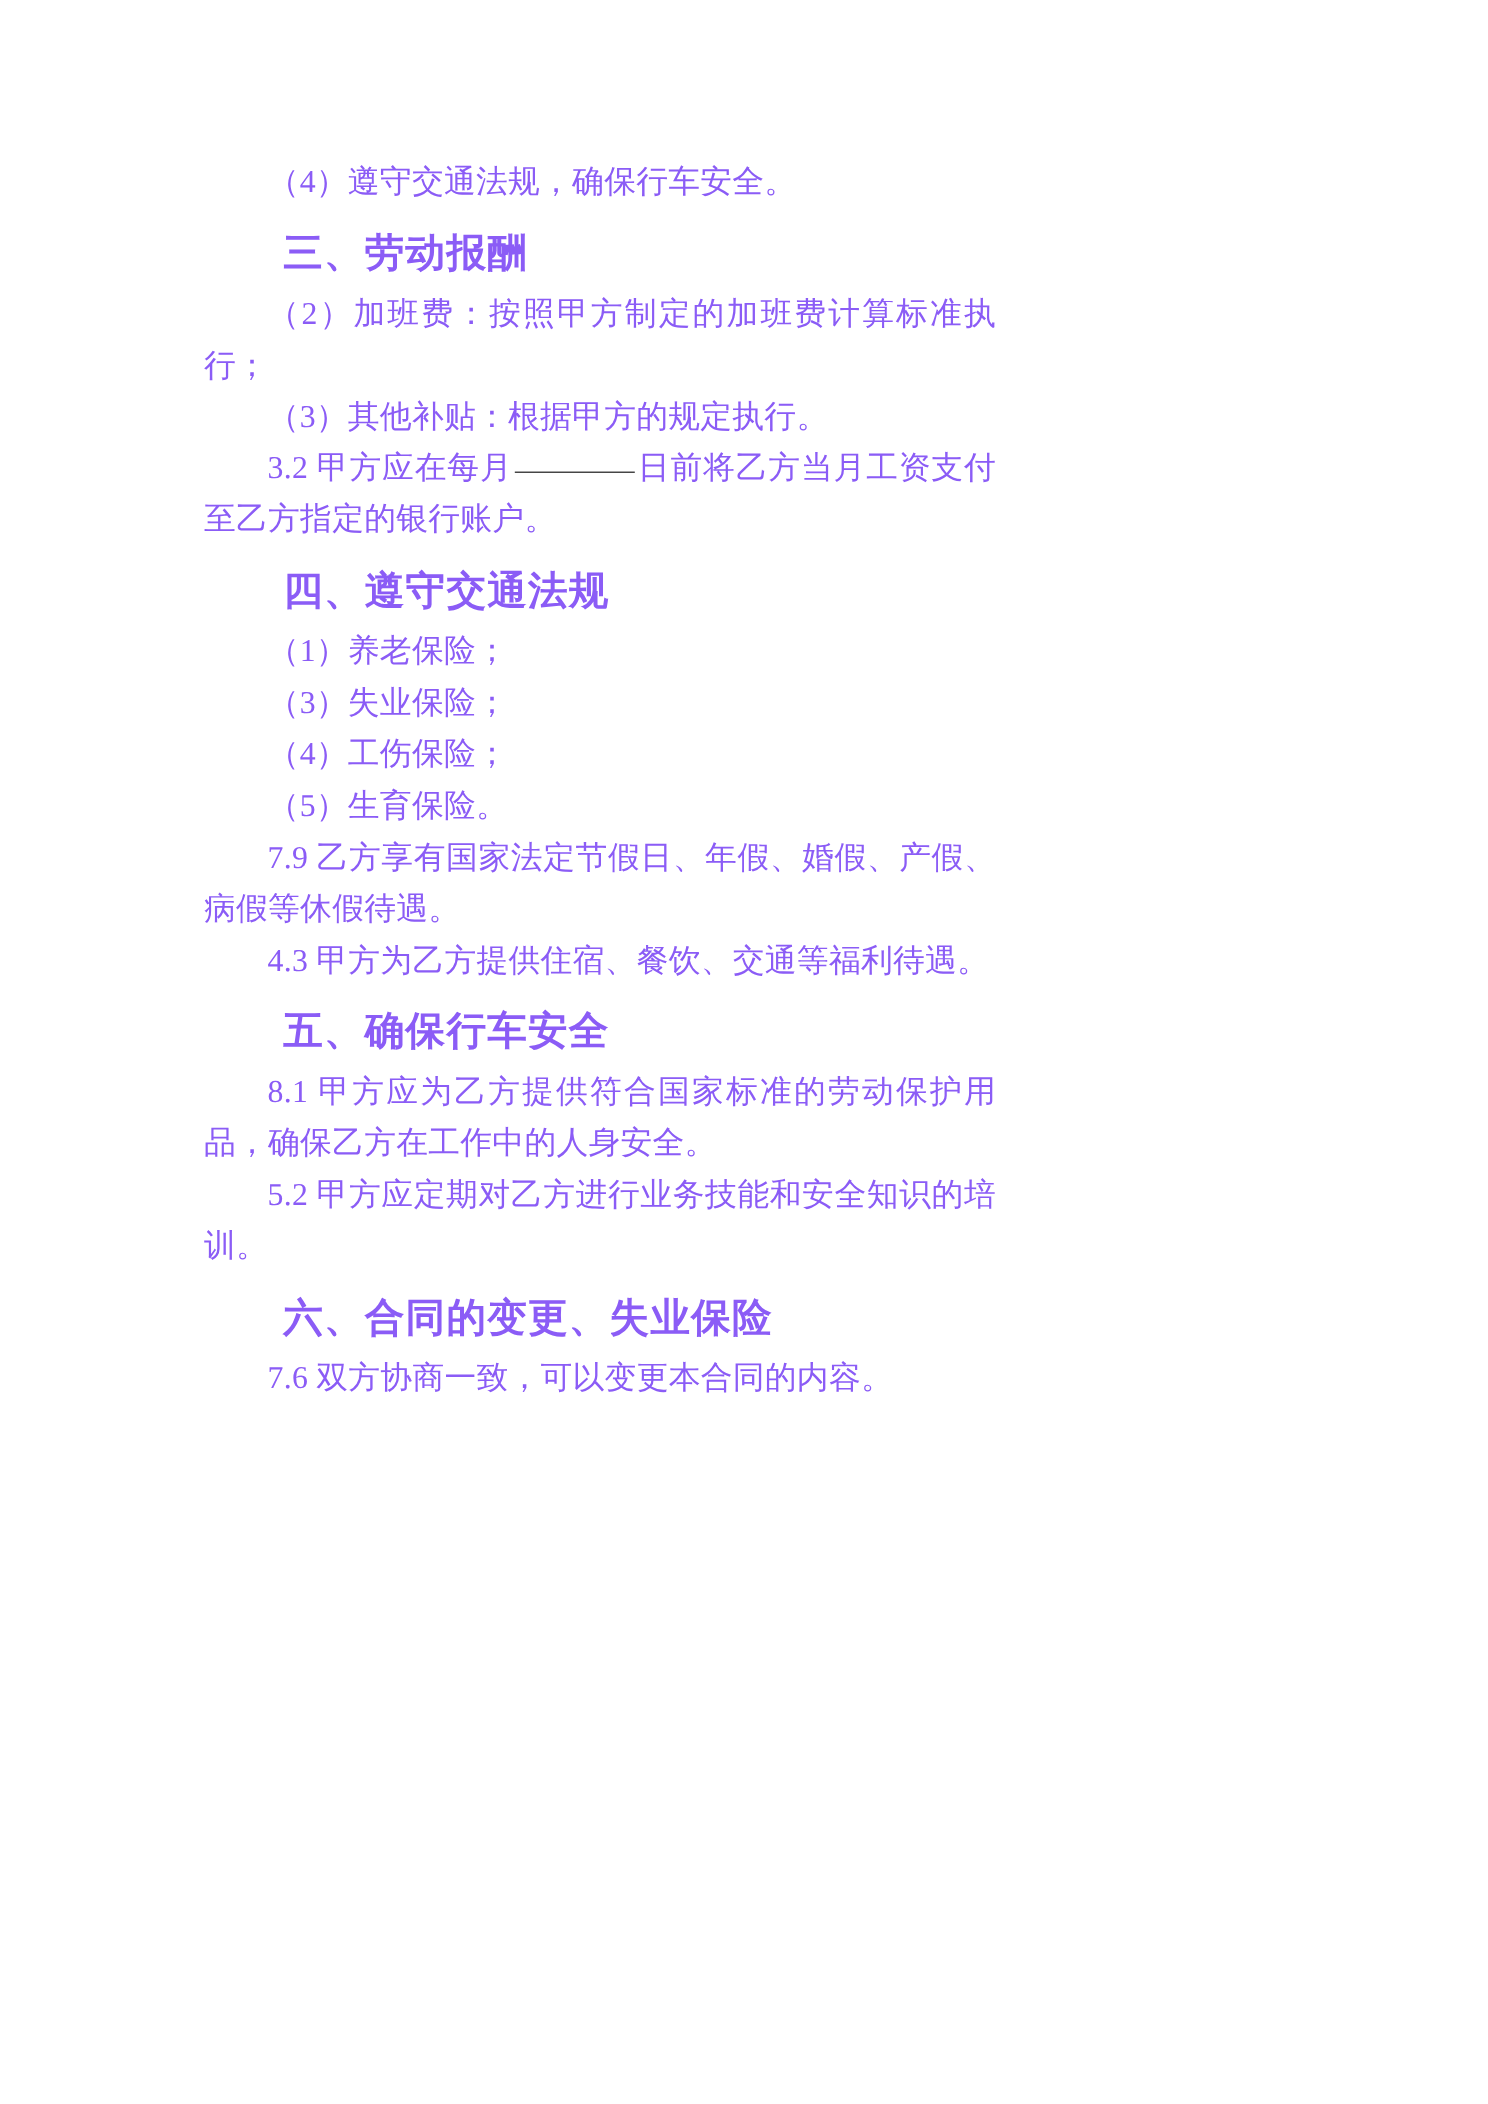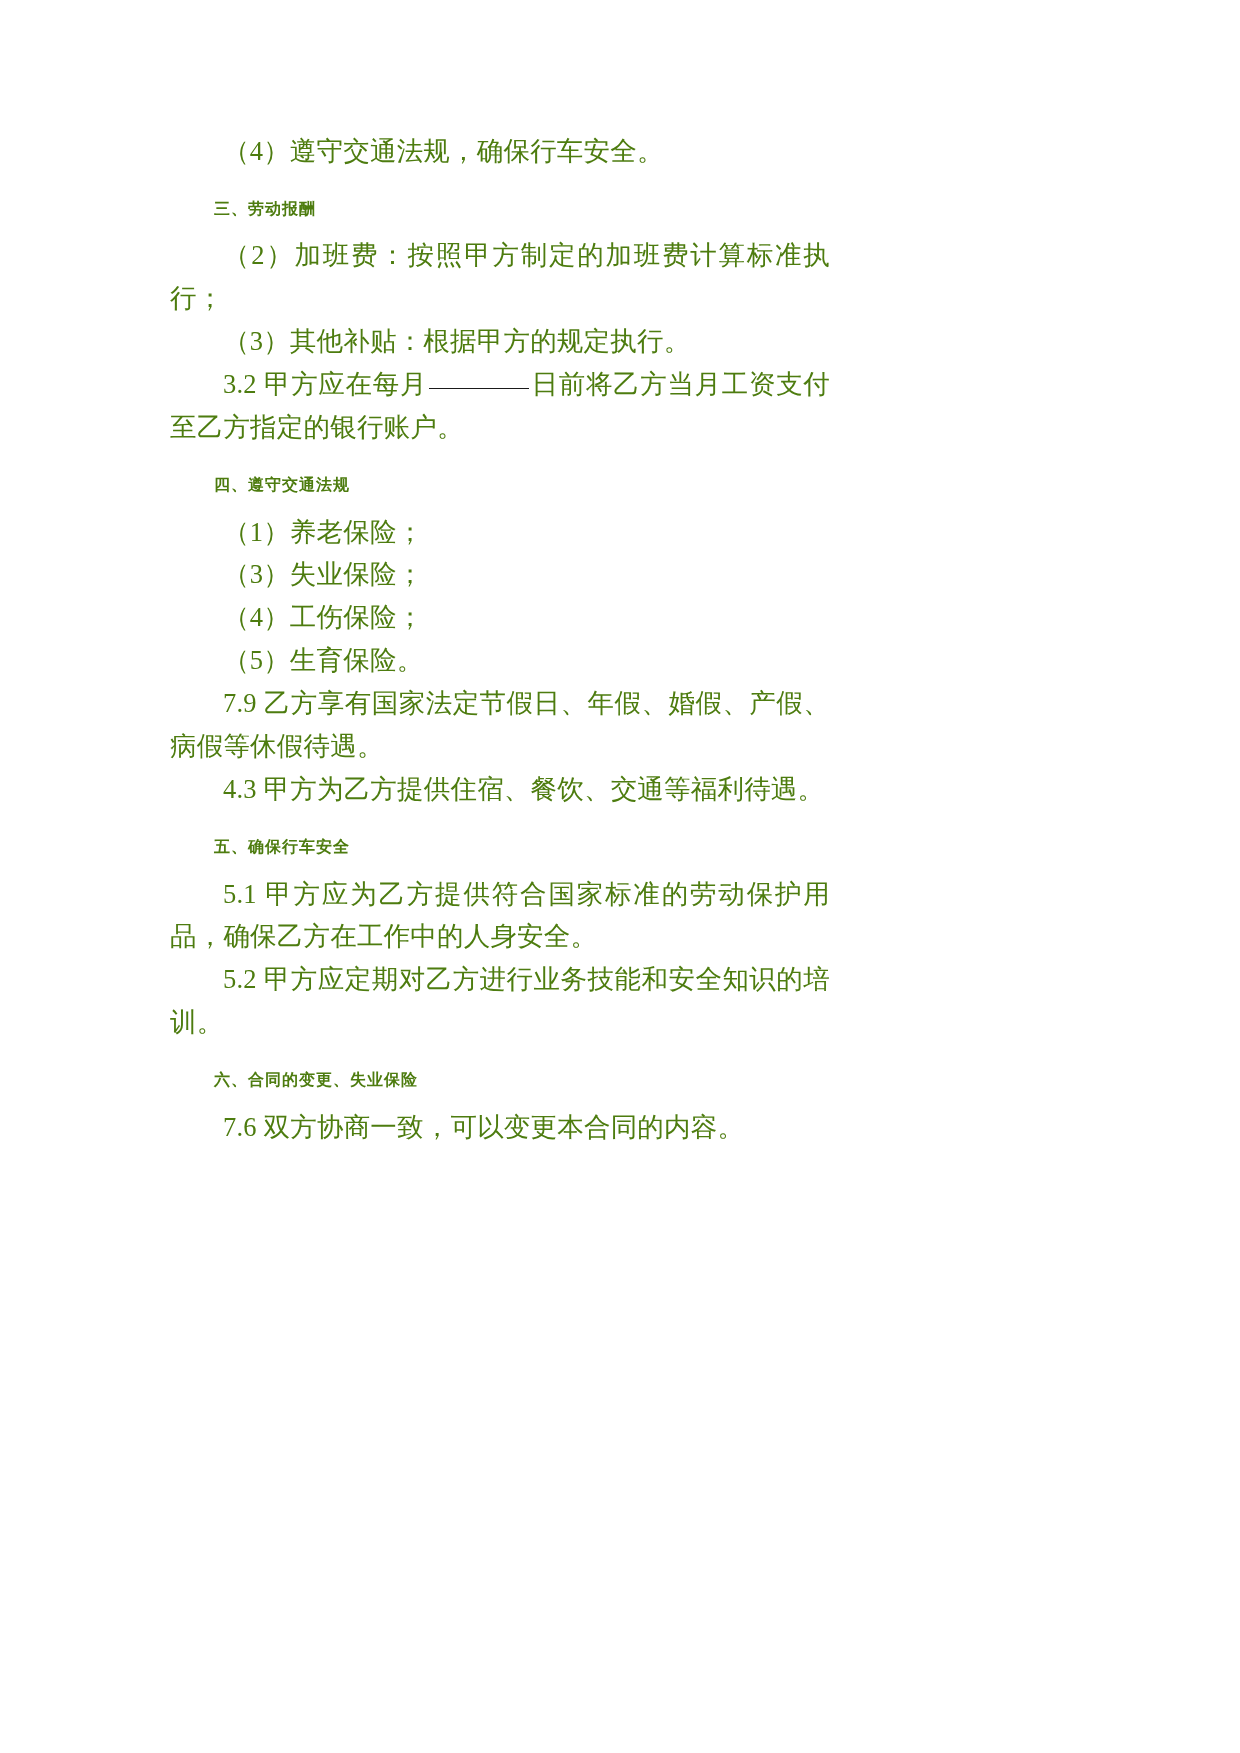--- a/index.html
+++ b/index.html
@@ -8,45 +8,45 @@
     background: #ffffff;
   }
   .page {
     width: 980px;
     height: 1753px;
     background: #ffffff;
     position: relative;
     box-sizing: border-box;
     padding: 130px 150px 4px 170px;
     font-family: "Liberation Serif", "DejaVu Serif", serif;
-    color: #4d7c0f;
+    color: #8b5cf6;
   }
   .doc-body {
     font-size: 26.5px;
     line-height: 1.0;
   }
   p.para {
     margin: 0;
     padding: 0;
     font-size: 26.5px;
     line-height: 1.62;
     text-align: justify;
     text-justify: inter-ideograph;
     letter-spacing: 0.2px;
   }
   p.indent {
     text-indent: 2em;
   }
   .heading {
     font-weight: bold;
     font-family: Liberation Sans, sans-serif;
-    font-size: 16px;
+    font-size: 33px;
     letter-spacing: 1px;
     text-indent: 2em;
-    margin: 12px;
+    margin: 0;
     line-height: 1.72;
   }
   .spacer-sm { height: 10px; }
   .blank-line {
     display: inline-block;
     border-bottom: 1.5px solid #1a1a1a;
     width: 108px;
     height: 1px;
     vertical-align: 4px;
     margin: 0 2px;
@@ -88,21 +88,21 @@
     <p class="para indent">（5）生育保险。</p>
 
     <p class="para indent">7.9 乙方享有国家法定节假日、年假、婚假、产假、病假等休假待遇。</p>
 
     <p class="para indent">4.3 甲方为乙方提供住宿、餐饮、交通等福利待遇。</p>
 
     <div class="spacer-sm"></div>
 
     <p class="heading">五、确保行车安全</p>
 
-    <p class="para indent">5.1 甲方应为乙方提供符合国家标准的劳动保护用品，确保乙方在工作中的人身安全。</p>
+    <p class="para indent">8.1 甲方应为乙方提供符合国家标准的劳动保护用品，确保乙方在工作中的人身安全。</p>
 
     <p class="para indent">5.2 甲方应定期对乙方进行业务技能和安全知识的培训。</p>
 
     <div class="spacer-sm"></div>
 
     <p class="heading">六、合同的变更、失业保险</p>
 
     <p class="para indent">7.6 双方协商一致，可以变更本合同的内容。</p>
 
   </div>

